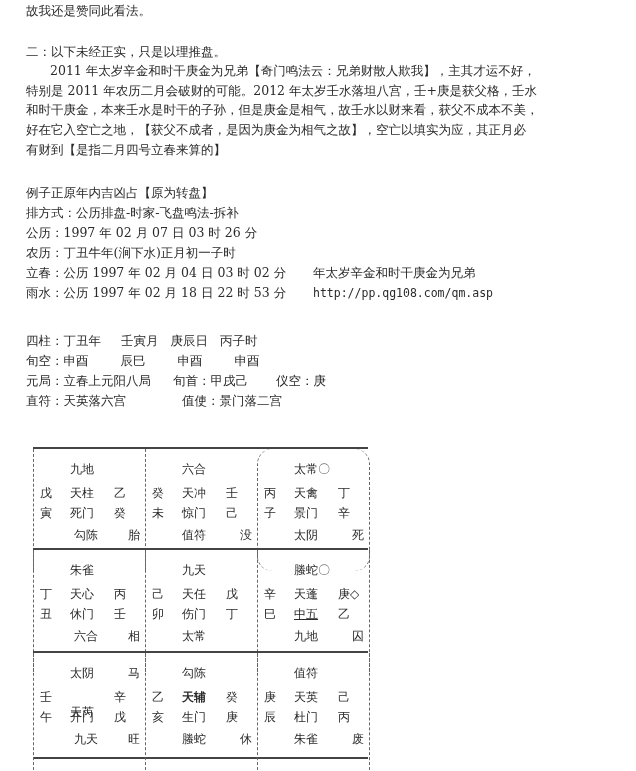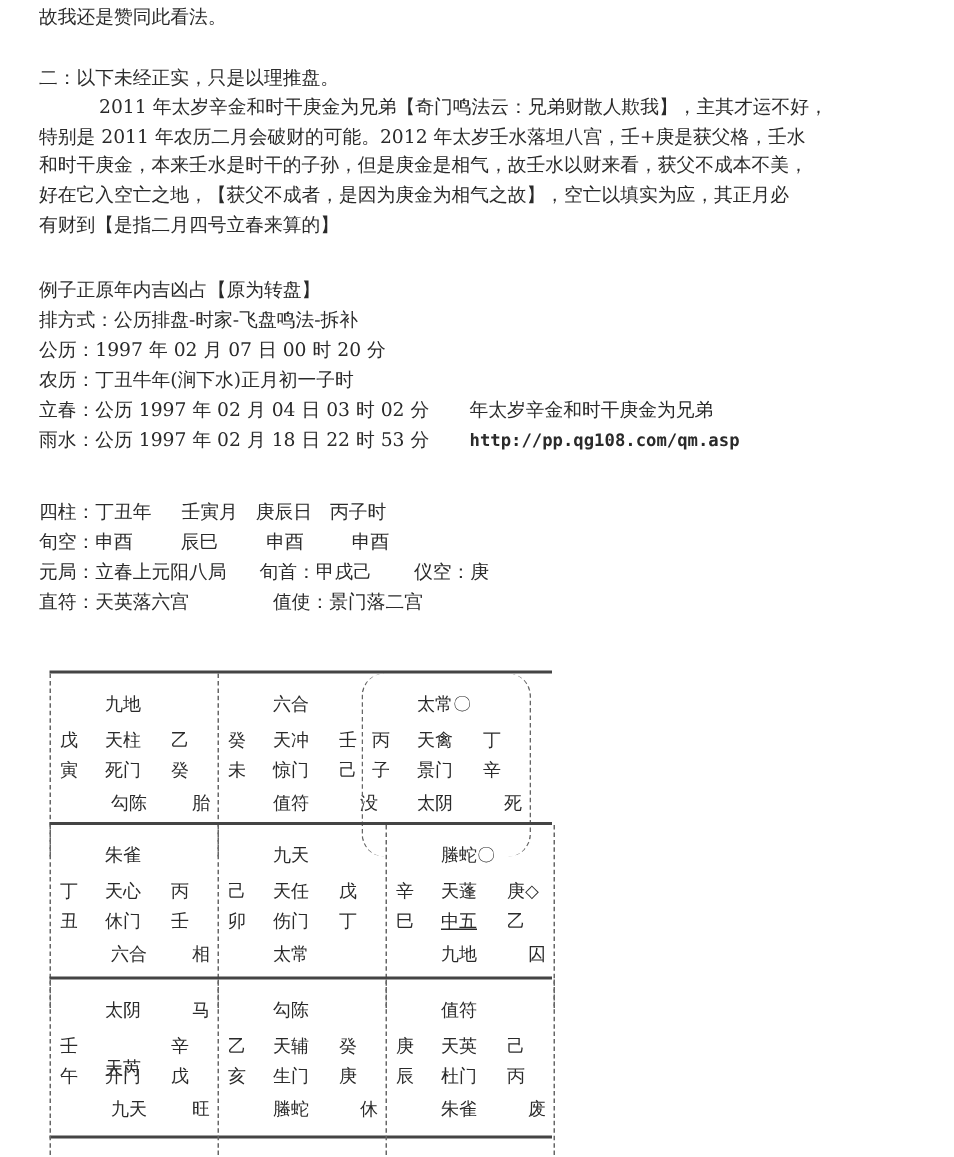--- a/index.html
+++ b/index.html
@@ -27,34 +27,34 @@
   }
   .cell.last { border-right: 1px dashed #666; }
   .cell span { position: absolute; white-space: nowrap; font-size: 12px; }
 </style>
 </head>
 <body>
 
 <div>
   <div class="line" style="top:2px;">故我还是赞同此看法。</div>
   <div class="line" style="top:43px;">二：以下未经正实，只是以理推盘。</div>
-  <div class="para-line indent" style="top:62px;margin-left:16px;">2011 年太岁辛金和时干庚金为兄弟【奇门鸣法云：兄弟财散人欺我】，主其才运不好，</div>
+  <div class="para-line indent" style="top:62px;">2011 年太岁辛金和时干庚金为兄弟【奇门鸣法云：兄弟财散人欺我】，主其才运不好，</div>
   <div class="para-line" style="top:82px;">特别是 2011 年农历二月会破财的可能。2012 年太岁壬水落坦八宫，壬+庚是获父格，壬水</div>
   <div class="para-line" style="top:101px;">和时干庚金，本来壬水是时干的子孙，但是庚金是相气，故壬水以财来看，获父不成本不美，</div>
   <div class="para-line" style="top:121px;">好在它入空亡之地，【获父不成者，是因为庚金为相气之故】，空亡以填实为应，其正月必</div>
   <div class="para-line" style="top:141px;">有财到【是指二月四号立春来算的】</div>
 
   <div class="line" style="top:184px;">例子正原年内吉凶占【原为转盘】</div>
   <div class="line" style="top:204px;">排方式：公历排盘-时家-飞盘鸣法-拆补</div>
-  <div class="line" style="top:224px;">公历：1997 年 02 月 07 日 00 时 20 分</div>
+  <div class="line" style="top:224px;">公历：1997 年 02 月 07 日 03 时 26 分</div>
   <div class="line" style="top:244px;">农历：丁丑牛年(涧下水)正月初一子时</div>
   <div class="line" style="top:264px;">立春：公历 1997 年 02 月 04 日 03 时 02 分</div>
   <div class="line" style="top:264px; left:313px;">年太岁辛金和时干庚金为兄弟</div>
   <div class="line" style="top:284px;">雨水：公历 1997 年 02 月 18 日 22 时 53 分</div>
-  <div class="line mono" style="top:285px; left:313px;font-weight:bold;">http://pp.qg108.com/qm.asp</div>
+  <div class="line mono" style="top:285px; left:313px;">http://pp.qg108.com/qm.asp</div>
 
   <div class="line" style="top:332px;">
     <span>四柱：</span><span>丁丑年</span><span class="gap" style="width:20px"></span><span>壬寅月</span><span class="gap" style="width:12px"></span><span>庚辰日</span><span class="gap" style="width:12px"></span><span>丙子时</span>
   </div>
   <div class="line" style="top:352px;">
     <span>旬空：</span><span>申酉</span><span class="gap" style="width:32px"></span><span>辰巳</span><span class="gap" style="width:32px"></span><span>申酉</span><span class="gap" style="width:32px"></span><span>申酉</span>
   </div>
   <div class="line" style="top:372px;">
     <span>元局：立春上元阳八局</span><span class="gap" style="width:22px"></span><span>旬首：甲戌己</span><span class="gap" style="width:28px"></span><span>仪空：庚</span>
   </div>
@@ -80,21 +80,21 @@
         <span style="left:36px; top:12px;">六合</span>
         <span style="left:6px; top:36px;">癸</span>
         <span style="left:36px; top:36px;">天冲</span>
         <span style="left:80px; top:36px;">壬</span>
         <span style="left:6px; top:56px;">未</span>
         <span style="left:36px; top:56px;">惊门</span>
         <span style="left:80px; top:56px;">己</span>
         <span style="left:36px; top:78px;">值符</span>
         <span style="left:94px; top:78px;">没</span>
       </div>
-      <div class="cell last" style="left:208px;border-radius:15px;">
+      <div class="cell last" style="left:224px;border-radius:15px;">
         <span style="left:36px; top:12px;">太常〇</span>
         <span style="left:6px; top:36px;">丙</span>
         <span style="left:36px; top:36px;">天禽</span>
         <span style="left:80px; top:36px;">丁</span>
         <span style="left:6px; top:56px;">子</span>
         <span style="left:36px; top:56px;">景门</span>
         <span style="left:80px; top:56px;">辛</span>
         <span style="left:36px; top:78px;">太阴</span>
         <span style="left:94px; top:78px;">死</span>
       </div>
@@ -145,21 +145,21 @@
         <span style="left:80px; top:36px;">辛</span>
         <span style="left:6px; top:56px;">午</span>
         <span style="left:36px; top:56px;">开门</span>
         <span style="left:80px; top:56px;">戊</span>
         <span style="left:40px; top:78px;">九天</span>
         <span style="left:94px; top:78px;">旺</span>
       </div>
       <div class="cell" style="left:112px;">
         <span style="left:36px; top:12px;">勾陈</span>
         <span style="left:6px; top:36px;">乙</span>
-        <span style="left:36px; top:36px;">天辅</span>
+        <span style="left:36px; top:36px;font-weight:bold;">天辅</span>
         <span style="left:80px; top:36px;">癸</span>
         <span style="left:6px; top:56px;">亥</span>
         <span style="left:36px; top:56px;">生门</span>
         <span style="left:80px; top:56px;">庚</span>
         <span style="left:36px; top:78px;">螣蛇</span>
         <span style="left:94px; top:78px;">休</span>
       </div>
       <div class="cell last" style="left:224px;">
         <span style="left:36px; top:12px;">值符</span>
         <span style="left:6px; top:36px;">庚</span>

